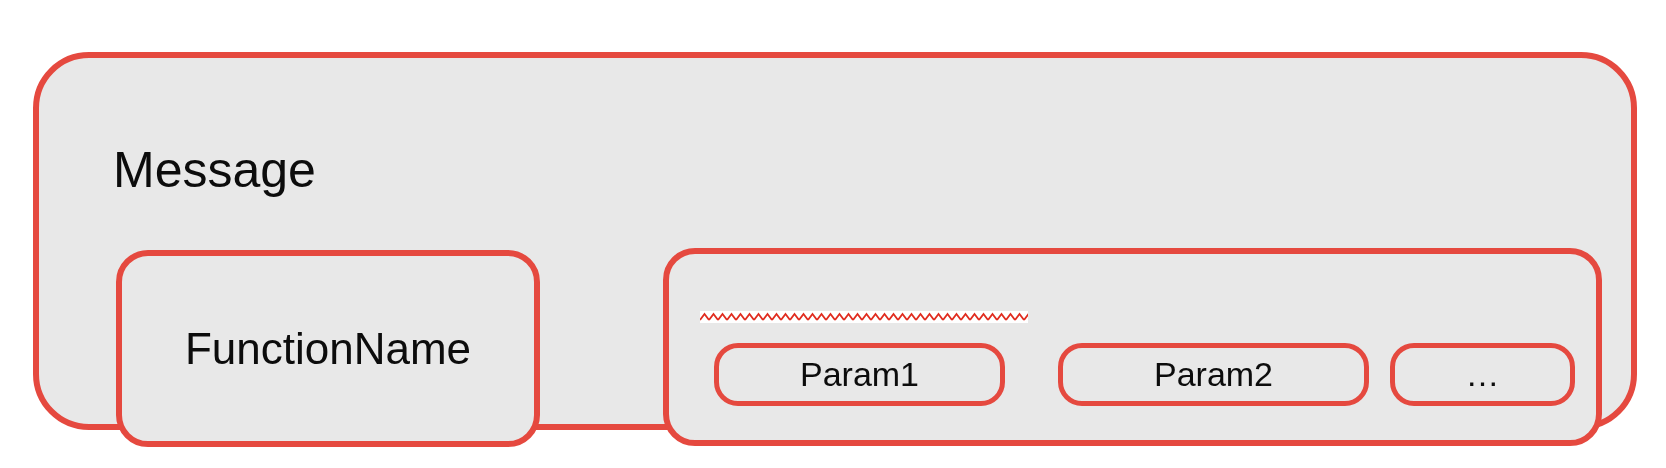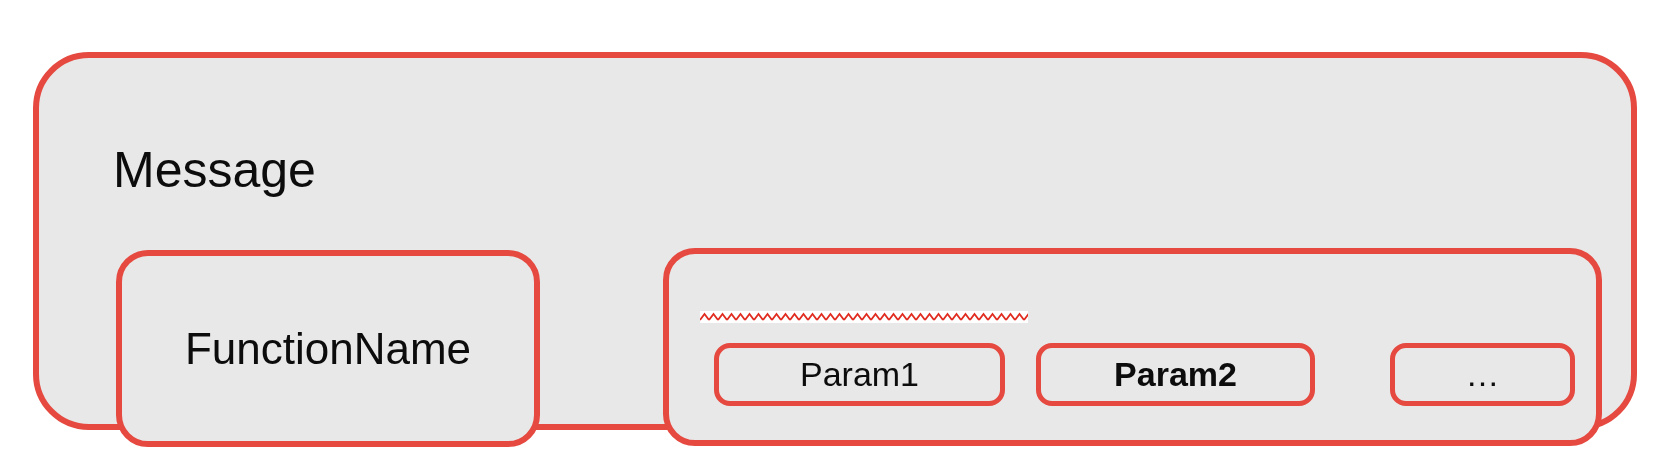--- a/index.html
+++ b/index.html
@@ -52,26 +52,26 @@
   }
   .squiggle-strip{
     left:31px;top:57px;width:328px;height:12px;
     background:#ffffff;
     display:flex;align-items:center;
   }
   .param-box{
     top:89px;height:63px;
     background:var(--fill);
     border:5px solid var(--red);
-    border-radius:16px;
+    border-radius:24px;
     display:flex;align-items:center;justify-content:center;
   }
   .param-label{font-size:34px;white-space:nowrap;}
   .param-1{left:45px;width:291px;}
-  .param-2{left:367px;width:279px;font-weight:bold;}
+  .param-2{left:389px;width:311px;}
   .param-more{left:721px;width:185px;}
 </style>
 </head>
 <body>
 
 <div class="abs rbox message-box">
 
   <span class="abs message-label">Message</span>
 
   <div class="abs rbox fn-box">

